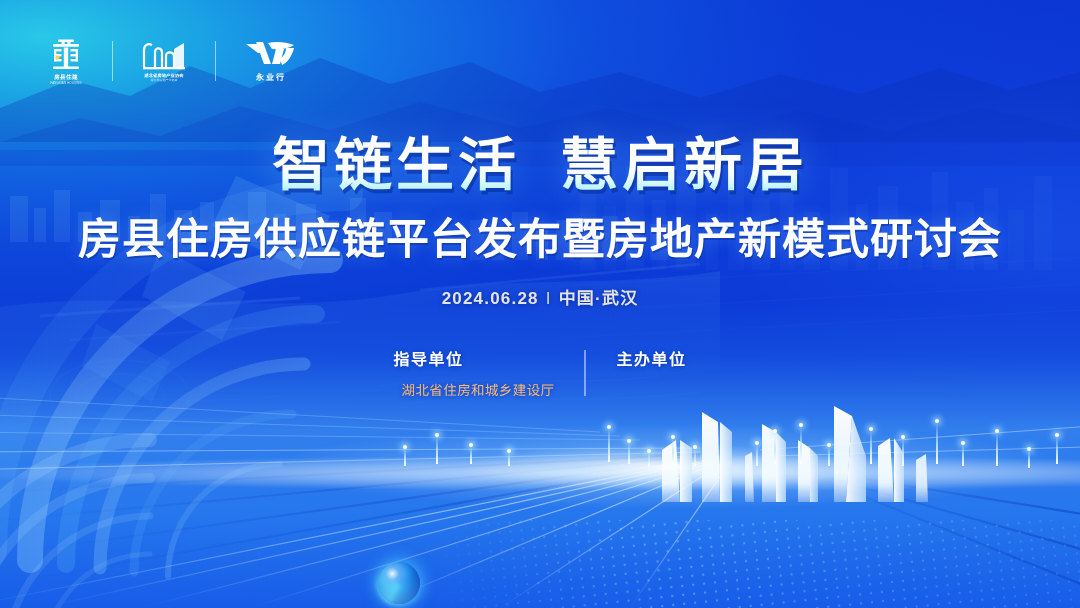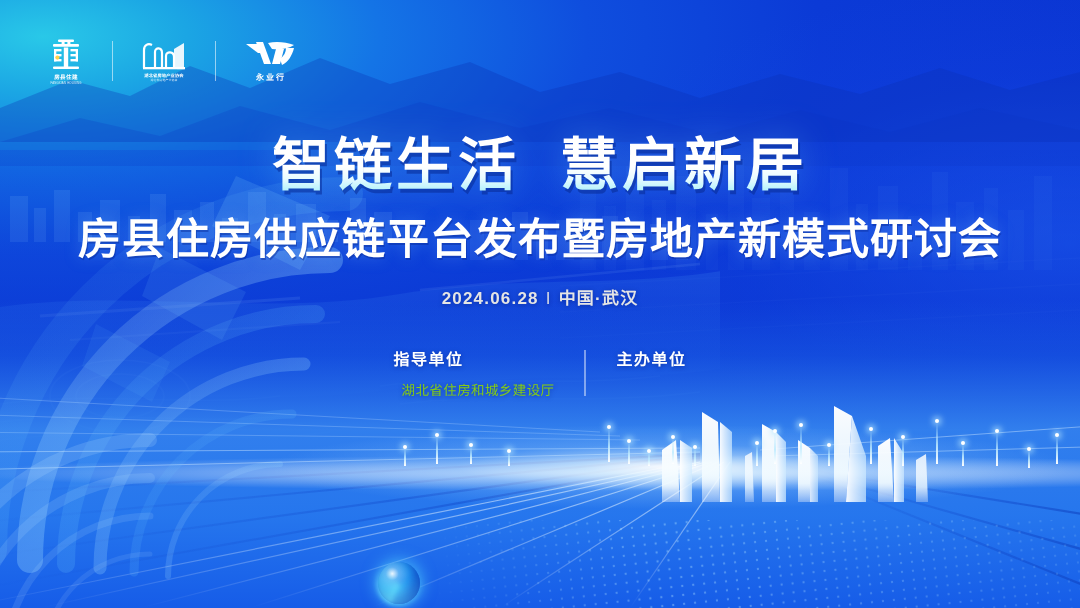--- a/index.html
+++ b/index.html
@@ -167,21 +167,21 @@
     position:absolute; left:0; right:0; top:346px;
     display:flex; justify-content:center; align-items:stretch;
   }
   .org-col { padding:0 30px; display:flex; flex-direction:column; }
   .org-divider { width:1px; background:rgba(255,255,255,.45); align-self:center; height:46px; }
   .org-title {
     font-size:16px; font-weight:800; color:#ffffff; letter-spacing:1.5px;
     margin-bottom:9px; text-shadow:0 1px 4px rgba(6,35,130,.55);
   }
   .org-name {
-    font-size:13.5px; font-weight:500; color:#84cc16; letter-spacing:.4px;
+    font-size:13.5px; font-weight:500; color:#fdba74; letter-spacing:.4px;
     text-shadow:0 1px 4px rgba(6,35,130,.55);
     margin-left:8px;
   }
 </style>
 </head>
 <body>
 
 <div id="stage">
 
   <div class="layer" id="bg-base"></div>

